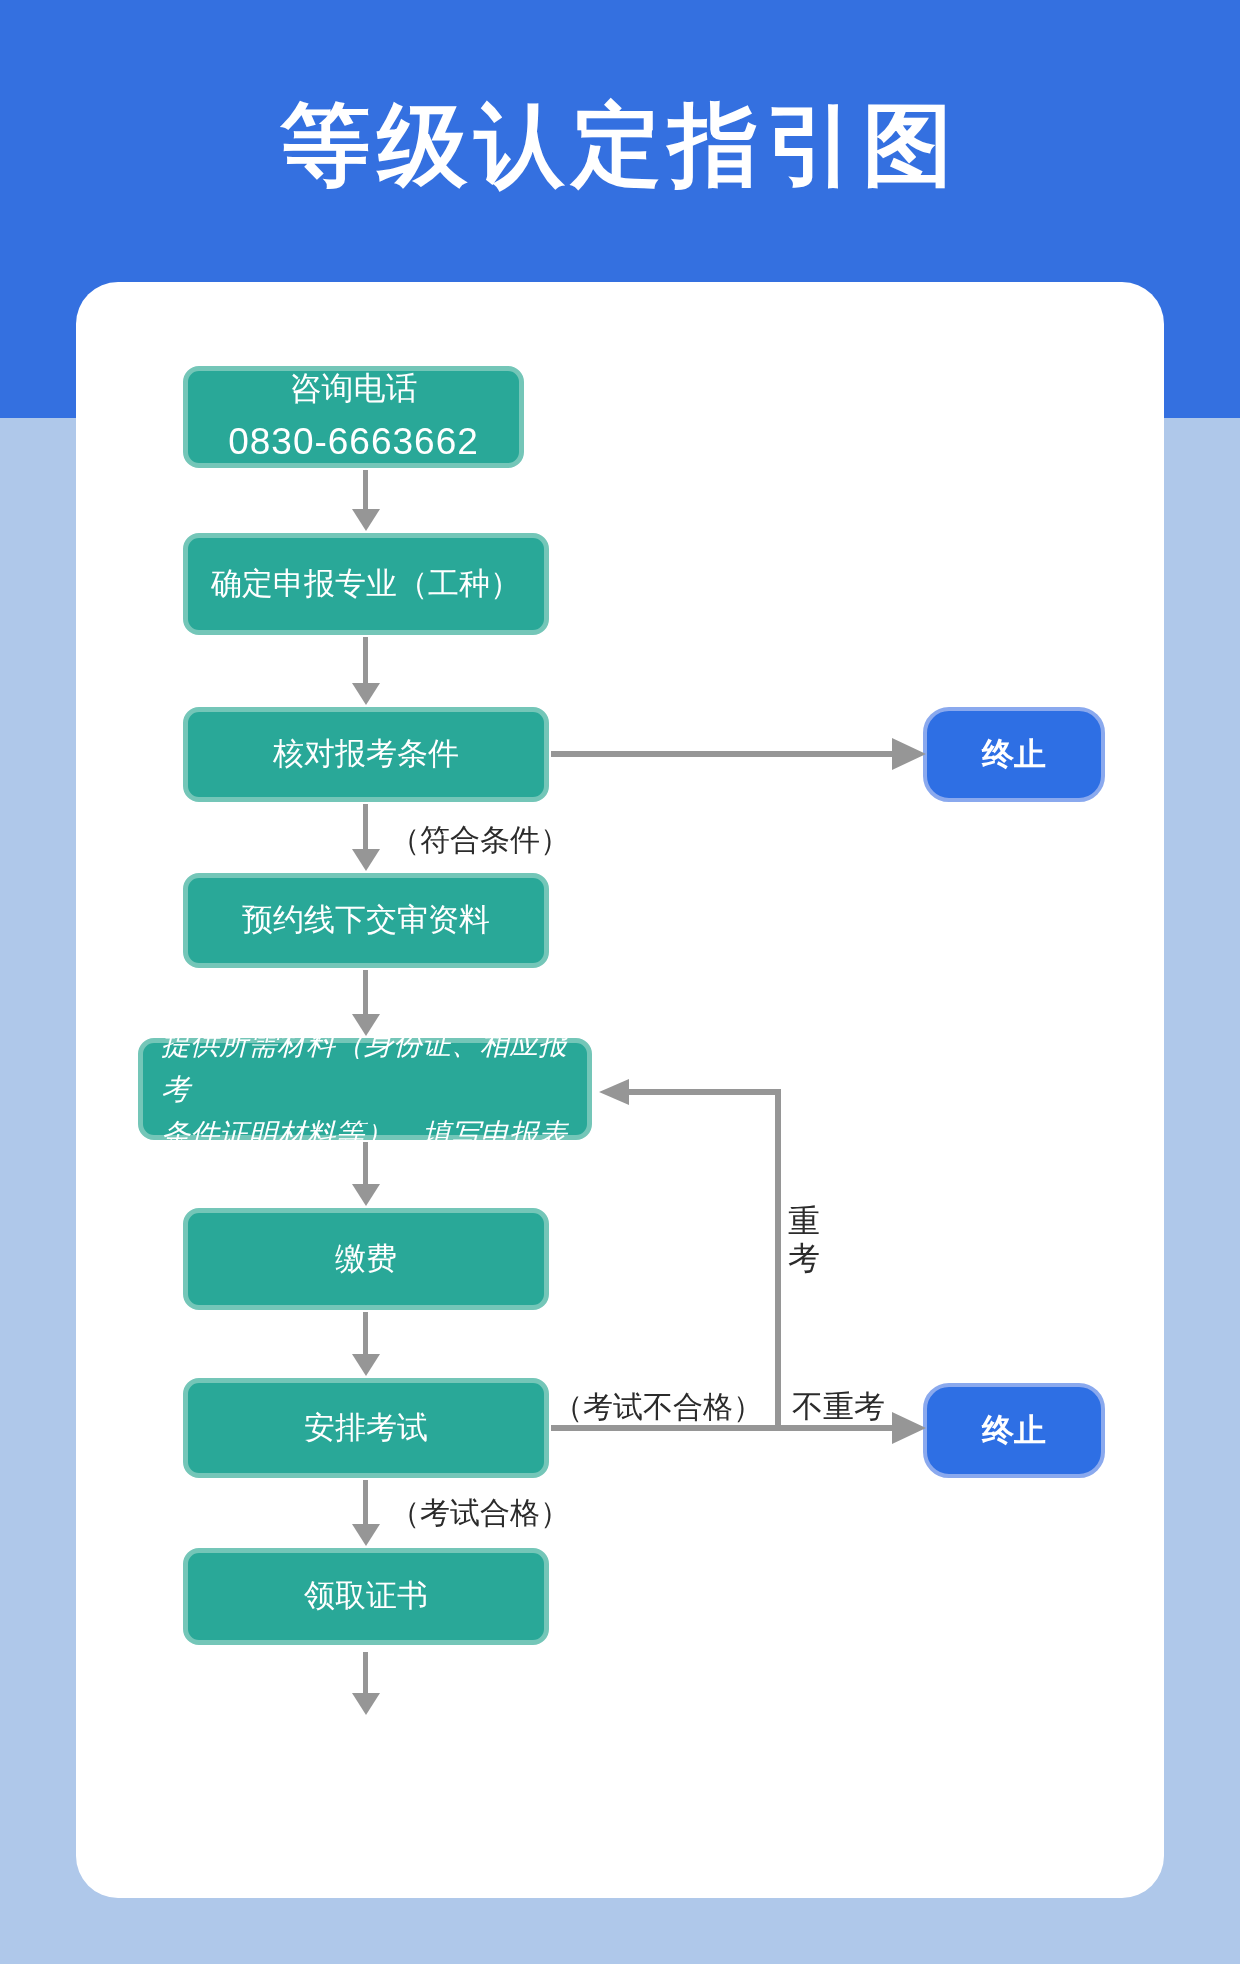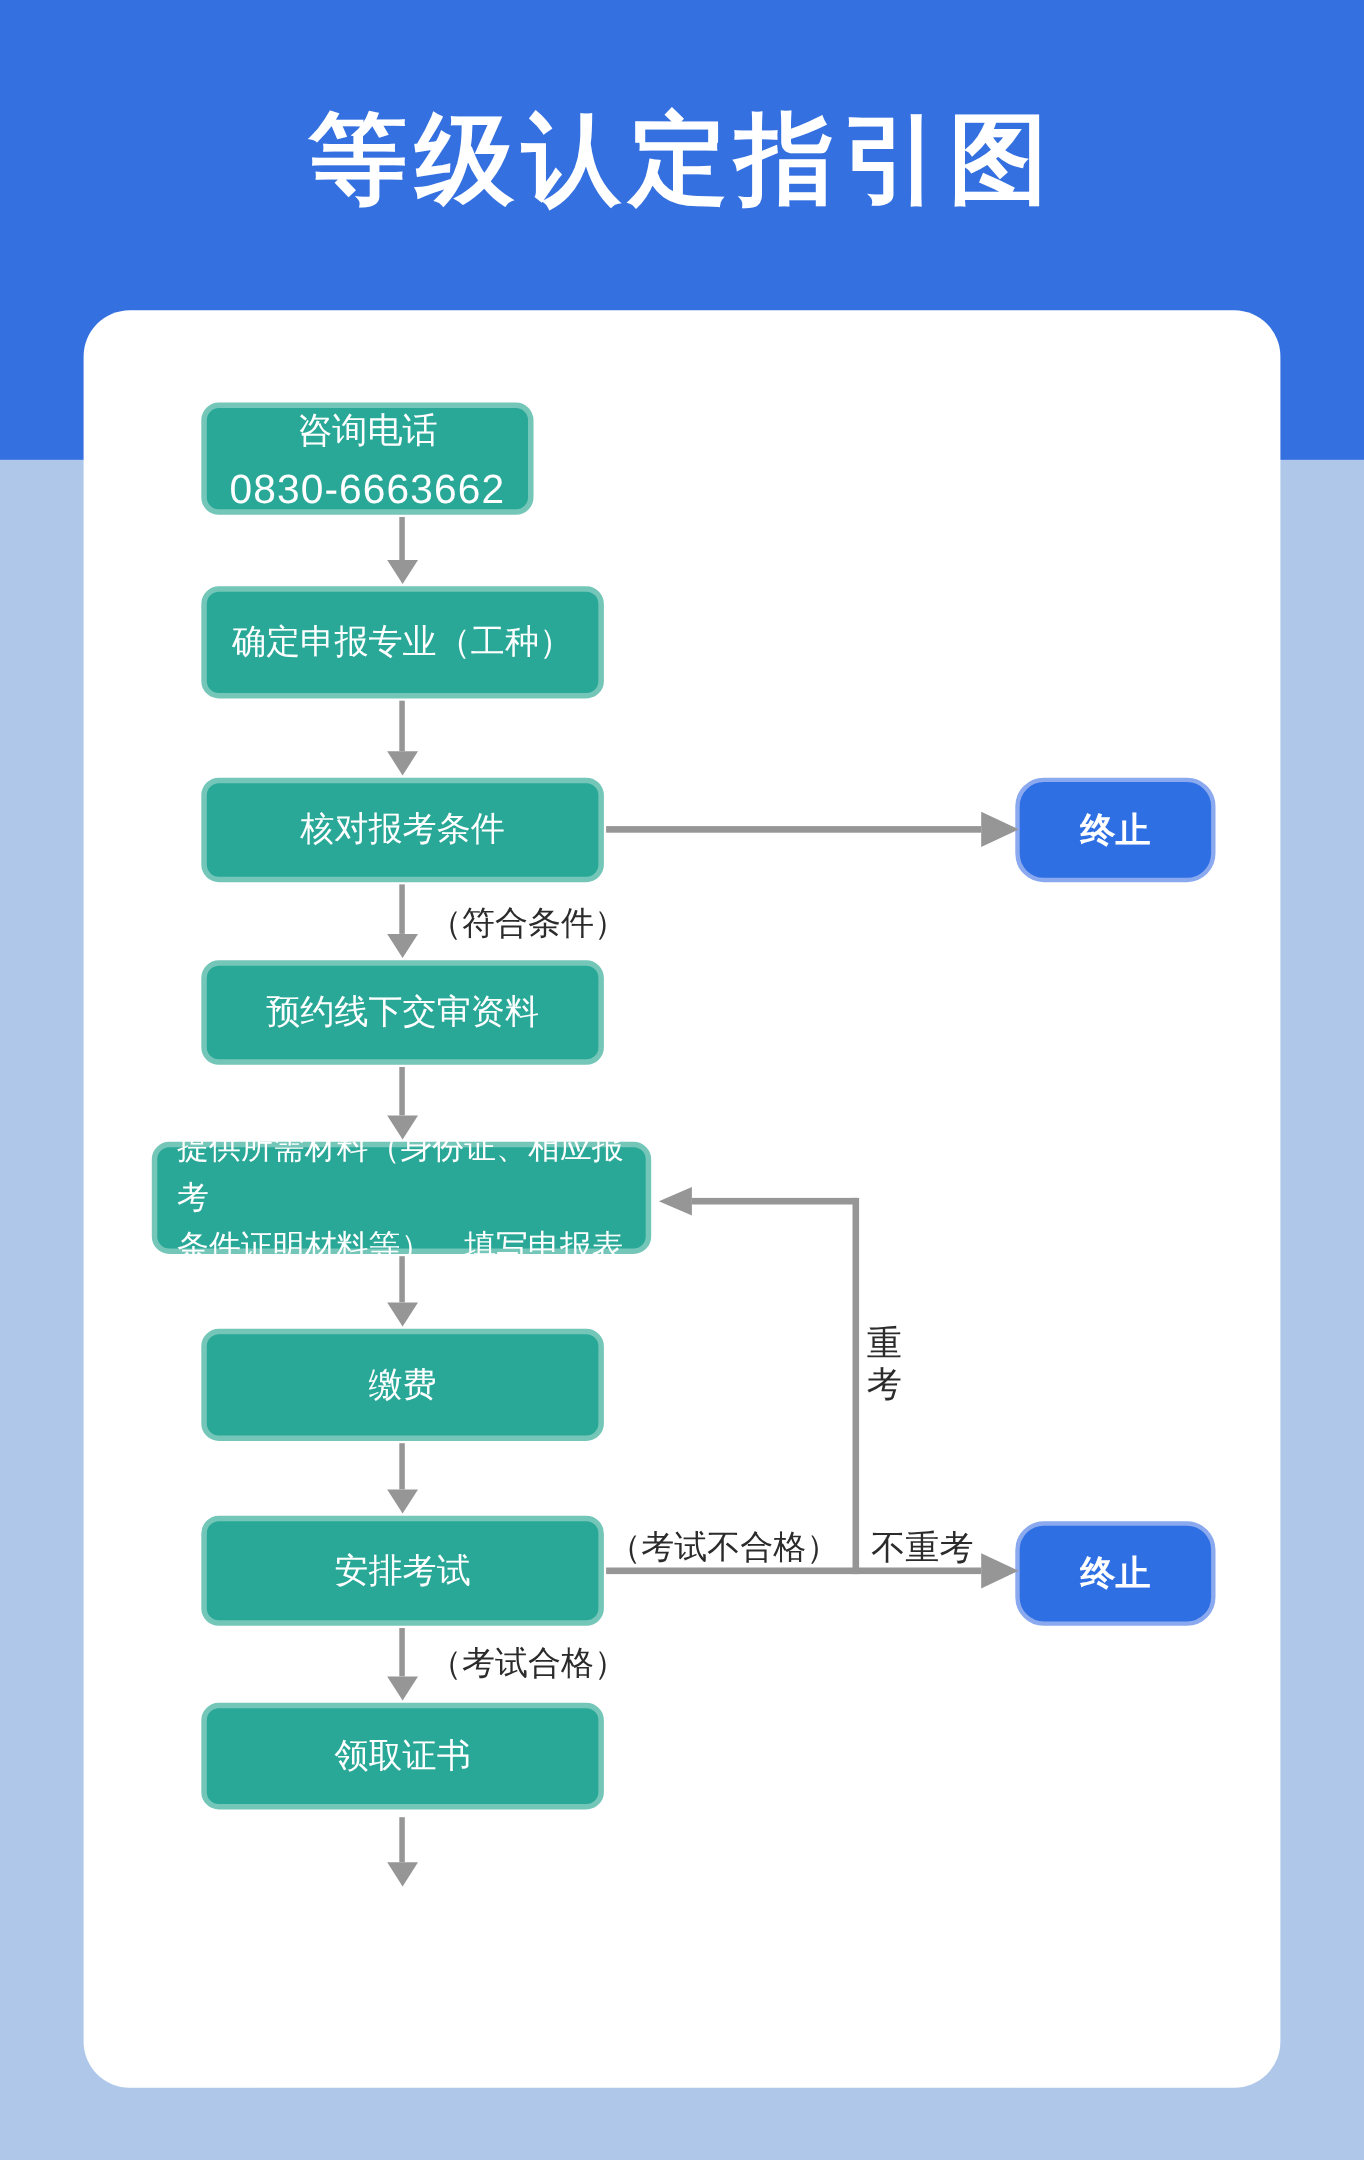--- a/index.html
+++ b/index.html
@@ -71,20 +71,21 @@
     font-size: 32px;
     font-weight: bold;
   }
   .node.wide {
     align-items: flex-start;
     justify-content: center;
     text-align: left;
     padding: 0 10px 0 18px;
     font-size: 29px;
     line-height: 45px;
+    font-style: italic;
   }
   .node .phone-line1 { font-size: 32px; }
   .node .phone-line2 { font-size: 37px; margin-top: 8px; letter-spacing: 1px; }
   .shaft-v {
     position: absolute;
     width: 5px;
     background: var(--arrow);
   }
   .shaft-h {
     position: absolute;
@@ -131,21 +132,21 @@
 <body>
 
 <div class="screen">
 
   <div class="header-band"></div>
 
   <div class="page-title">等级认定指引图</div>
 
   <div class="flow-card"></div>
 
-  <div class="node" style="left:183px; top:366px; width:302px; height:102px;justify-content:space-between;">
+  <div class="node" style="left:183px; top:366px; width:341px; height:102px;">
     <div class="phone-line1">咨询电话</div>
     <div class="phone-line2">0830-6663662</div>
   </div>
 
   <div class="node" style="left:183px; top:533px; width:366px; height:102px;">
     <div>确定申报专业（工种）</div>
   </div>
 
   <div class="node" style="left:183px; top:707px; width:366px; height:95px;">
     <div>核对报考条件</div>

